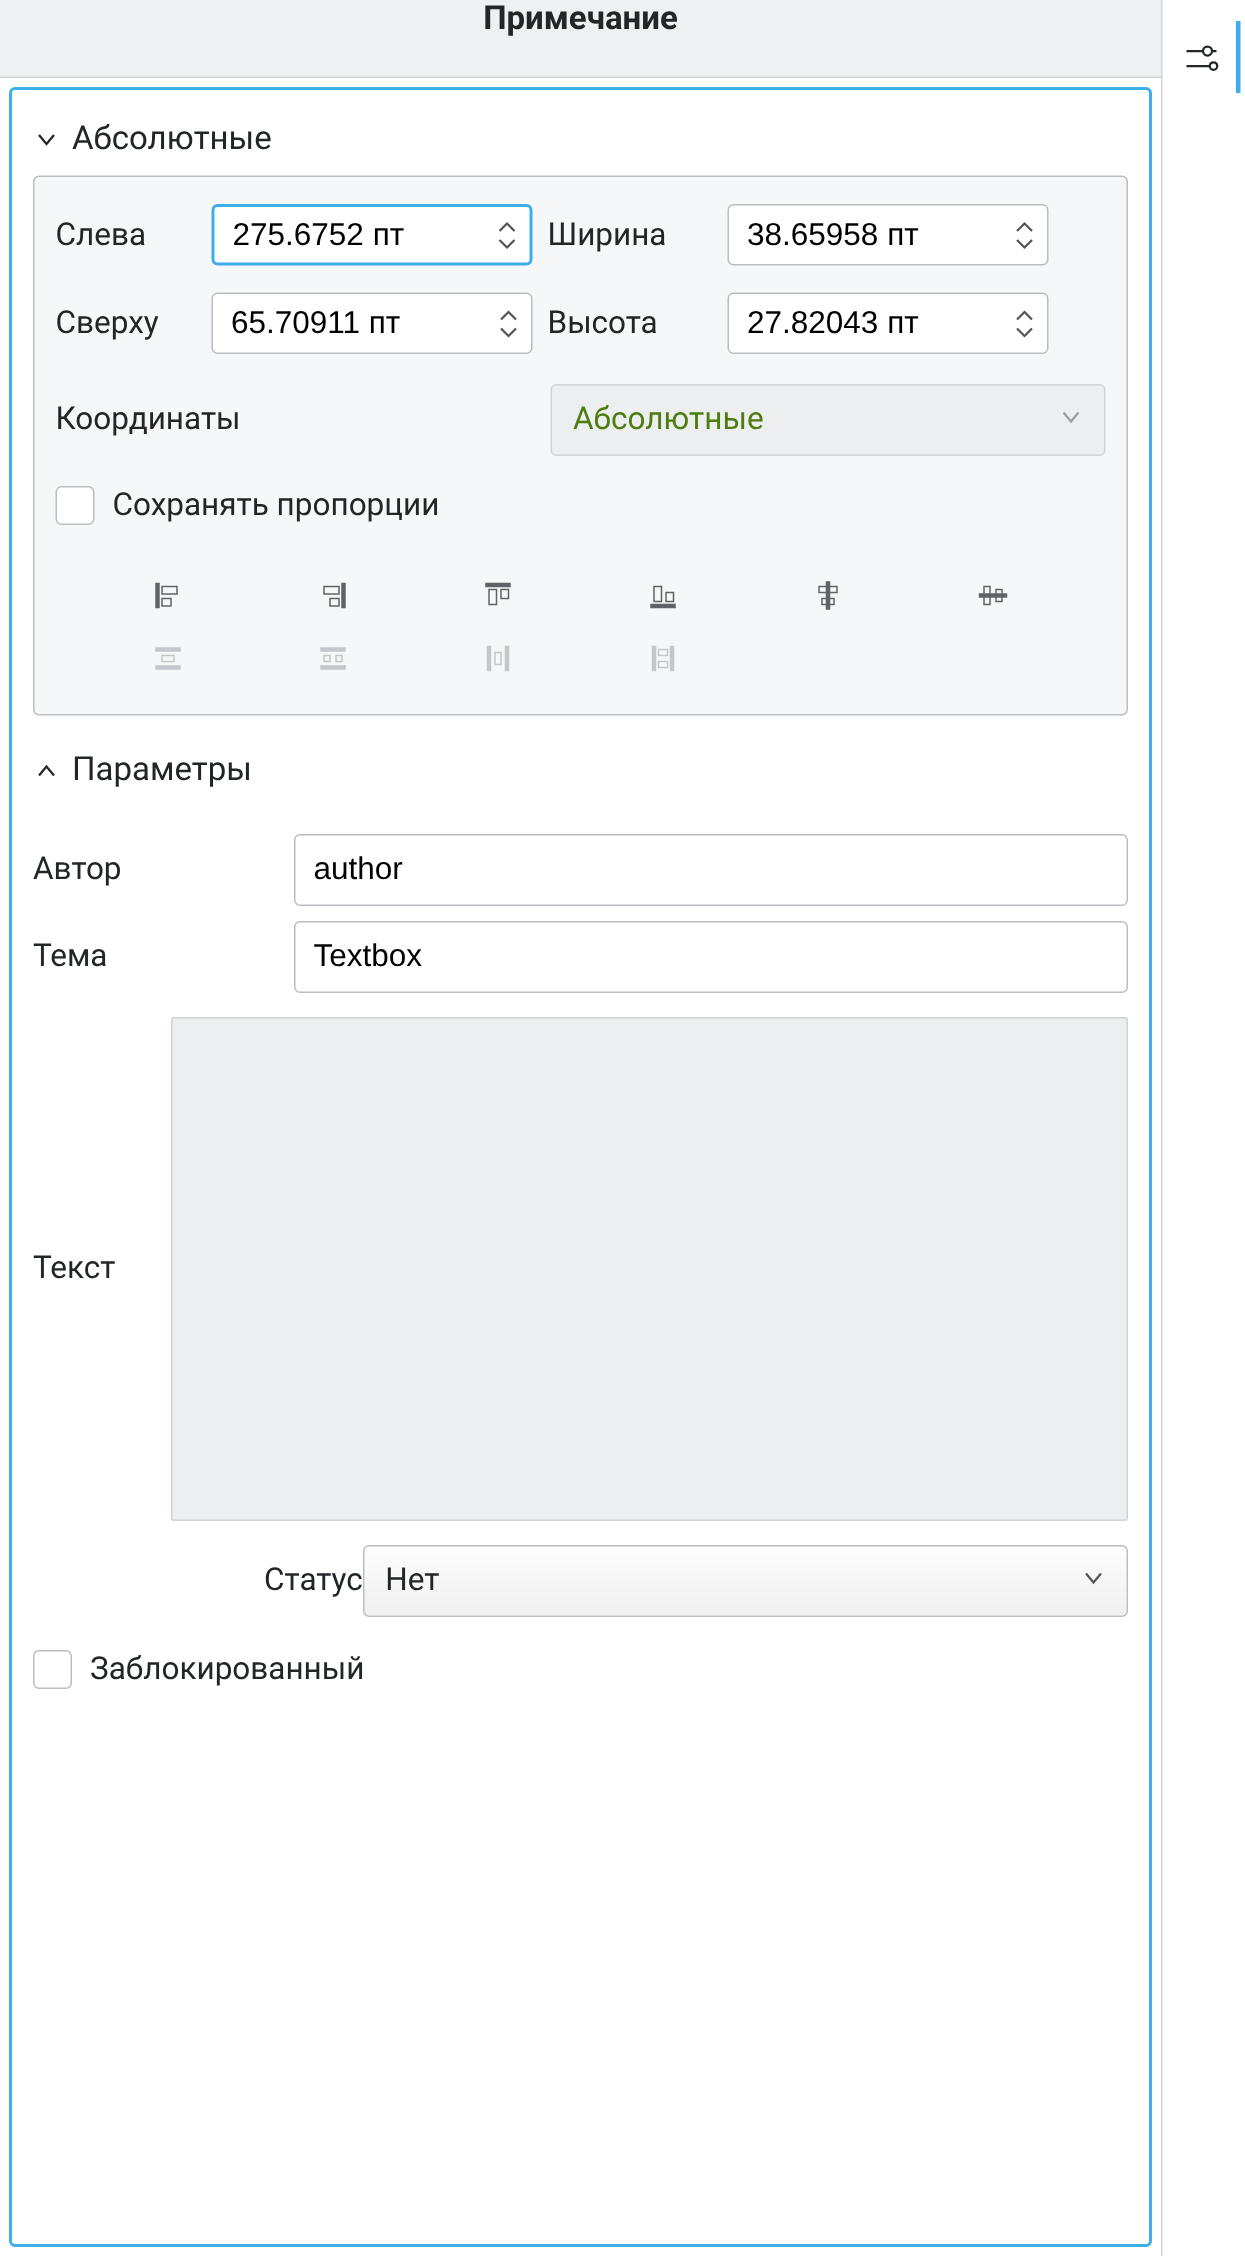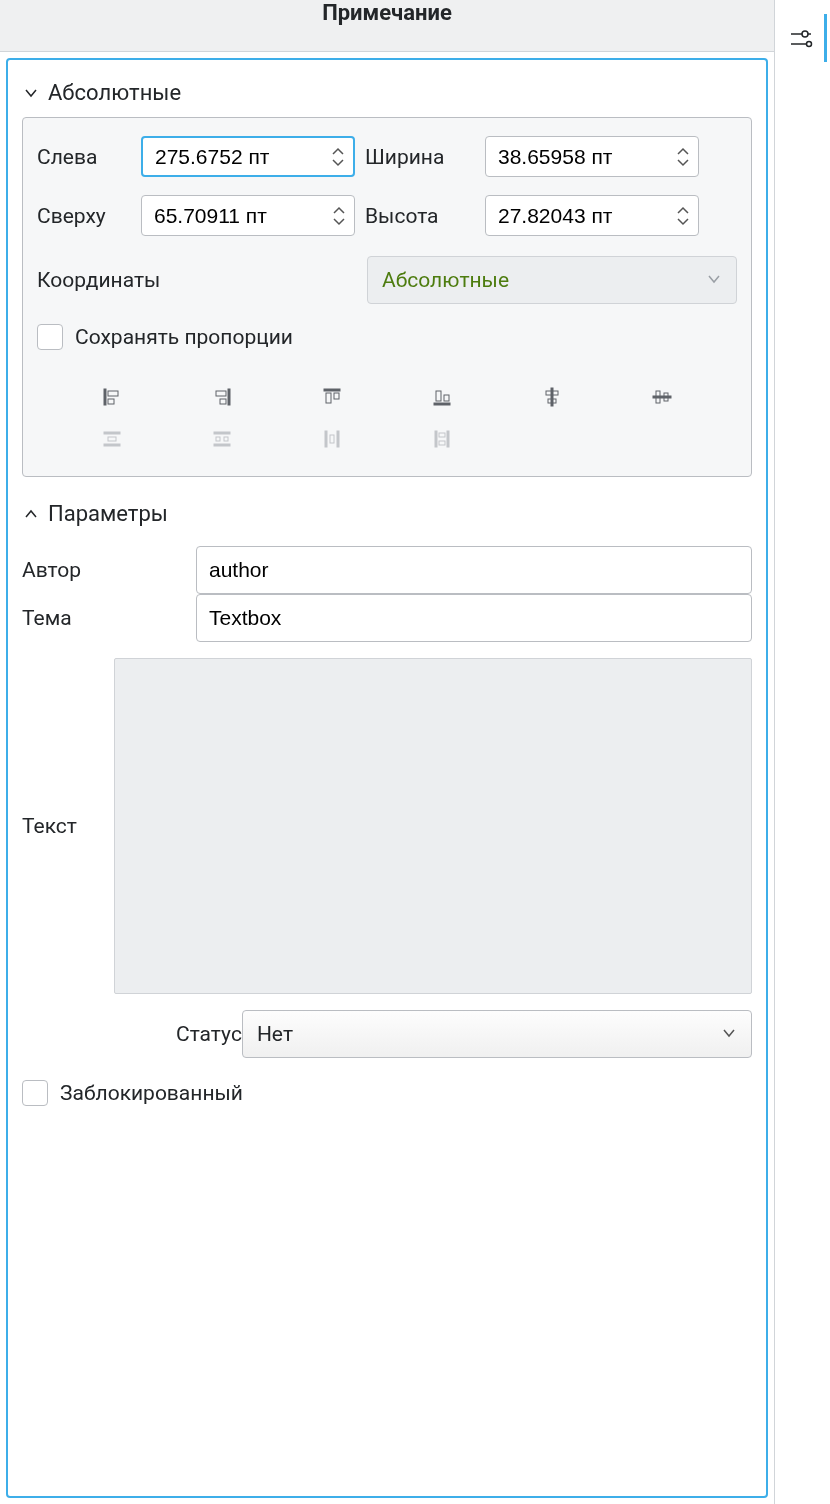--- a/index.html
+++ b/index.html
@@ -146,20 +146,21 @@
   align-items: center;
   justify-content: center;
   color: #5f6368;
 }
 .align-grid .btn.disabled { color: #c3c6ca; }
 .params-body { padding: 8px 0 0 0; }
 .frow {
   display: flex;
   align-items: center;
   gap: 14px;
+  margin-top: 10px;
 }
 .flabel { width: 160px; }
 .tinput {
   flex: 1;
   height: 48px;
   border: 1px solid #babdc2;
   border-radius: 4px;
   padding: 0 12px;
   font-size: 21px;
   background: #fff;

